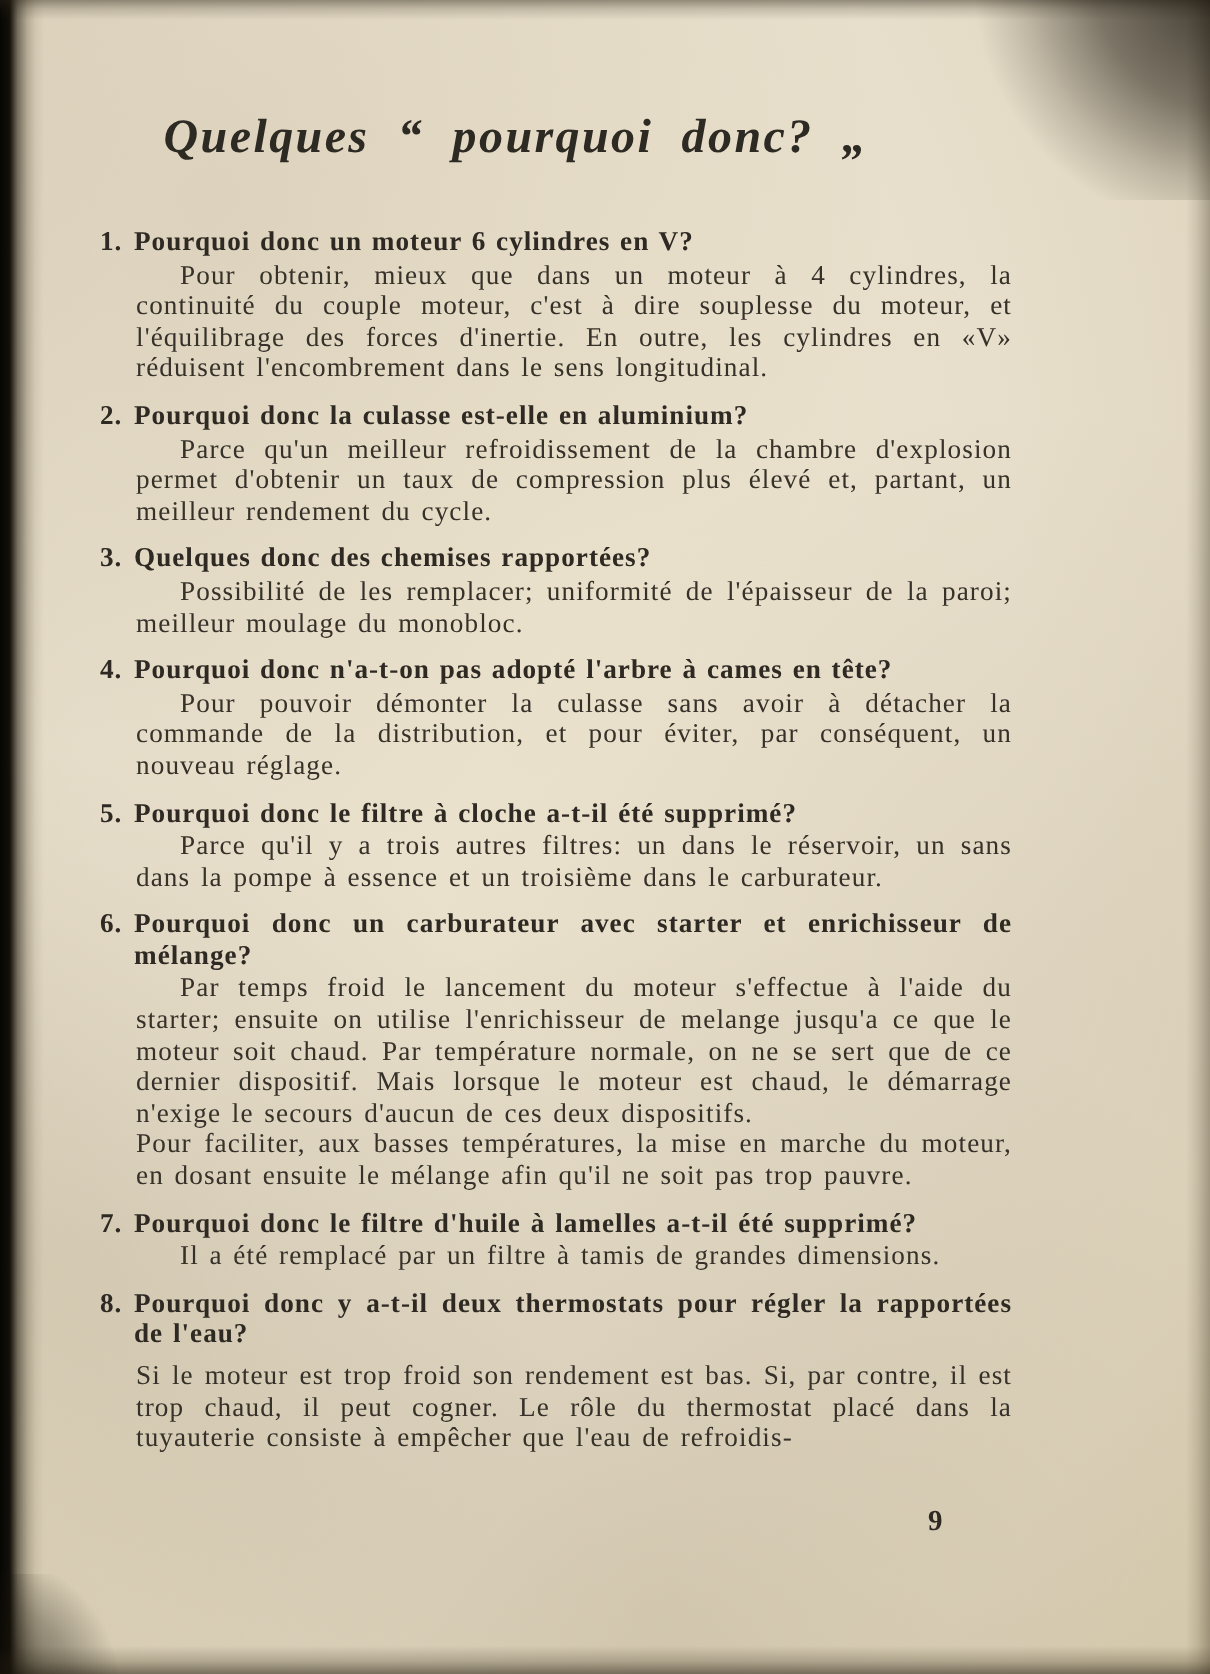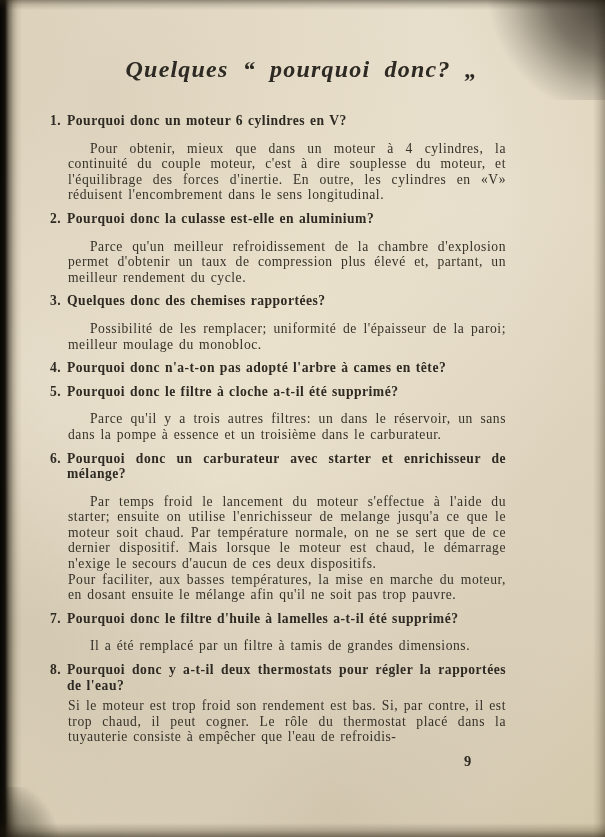--- a/index.html
+++ b/index.html
@@ -61,21 +61,21 @@
     background: radial-gradient(circle at -10% 115%,
       rgba(20,16,8,0.7) 0%, rgba(20,16,8,0.3) 45%, transparent 70%);
   }
 
   .title {
     position: absolute;
     top: 56px;
     left: 38px;
     width: 440px;
     z-index: 10;
-    text-align: right;
+    text-align: center;
     font-style: italic;
     font-weight: bold;
     font-size: 24px;
     letter-spacing: 1.2px;
     word-spacing: 7px;
     color: #2d2923;
   }
 
   .content {
     position: absolute;
@@ -92,21 +92,21 @@
     font-size: 13.6px;
     line-height: 15.6px;
     letter-spacing: 0.5px;
     word-spacing: 1px;
     text-align: justify;
     color: #2e2a23;
   }
   .num { flex: 0 0 17px; }
   .qtext { flex: 1; }
   .ans {
-    margin: 12px 0 0 18px;
+    margin: 1px 0 0 18px;
     font-size: 13.6px;
     line-height: 15.6px;
     letter-spacing: 0.55px;
     word-spacing: 1.4px;
     text-align: justify;
   }
   .ans.indent { text-indent: 22px; }
   .ans + .ans { margin-top: 0; }
 
   .pageno {
@@ -150,20 +150,21 @@
         <span class="qtext">Quelques donc des chemises rapportées?</span>
       </div>
       <p class="ans indent">Possibilité de les remplacer; uniformité de l'épaisseur de la paroi; meilleur moulage du monobloc.</p>
     </section>
 
     <section class="qa">
       <div class="q">
         <span class="num">4.</span>
         <span class="qtext">Pourquoi donc n'a-t-on pas adopté l'arbre à cames en tête?</span>
       </div>
+      <p class="ans indent">Pour pouvoir démonter la culasse sans avoir à détacher la commande de la distribution, et pour éviter, par conséquent, un nouveau réglage.</p>
     </section>
 
     <section class="qa">
       <div class="q">
         <span class="num">5.</span>
         <span class="qtext">Pourquoi donc le filtre à cloche a-t-il été supprimé?</span>
       </div>
       <p class="ans indent">Parce qu'il y a trois autres filtres: un dans le réservoir, un sans dans la pompe à essence et un troisième dans le carburateur.</p>
     </section>
 

